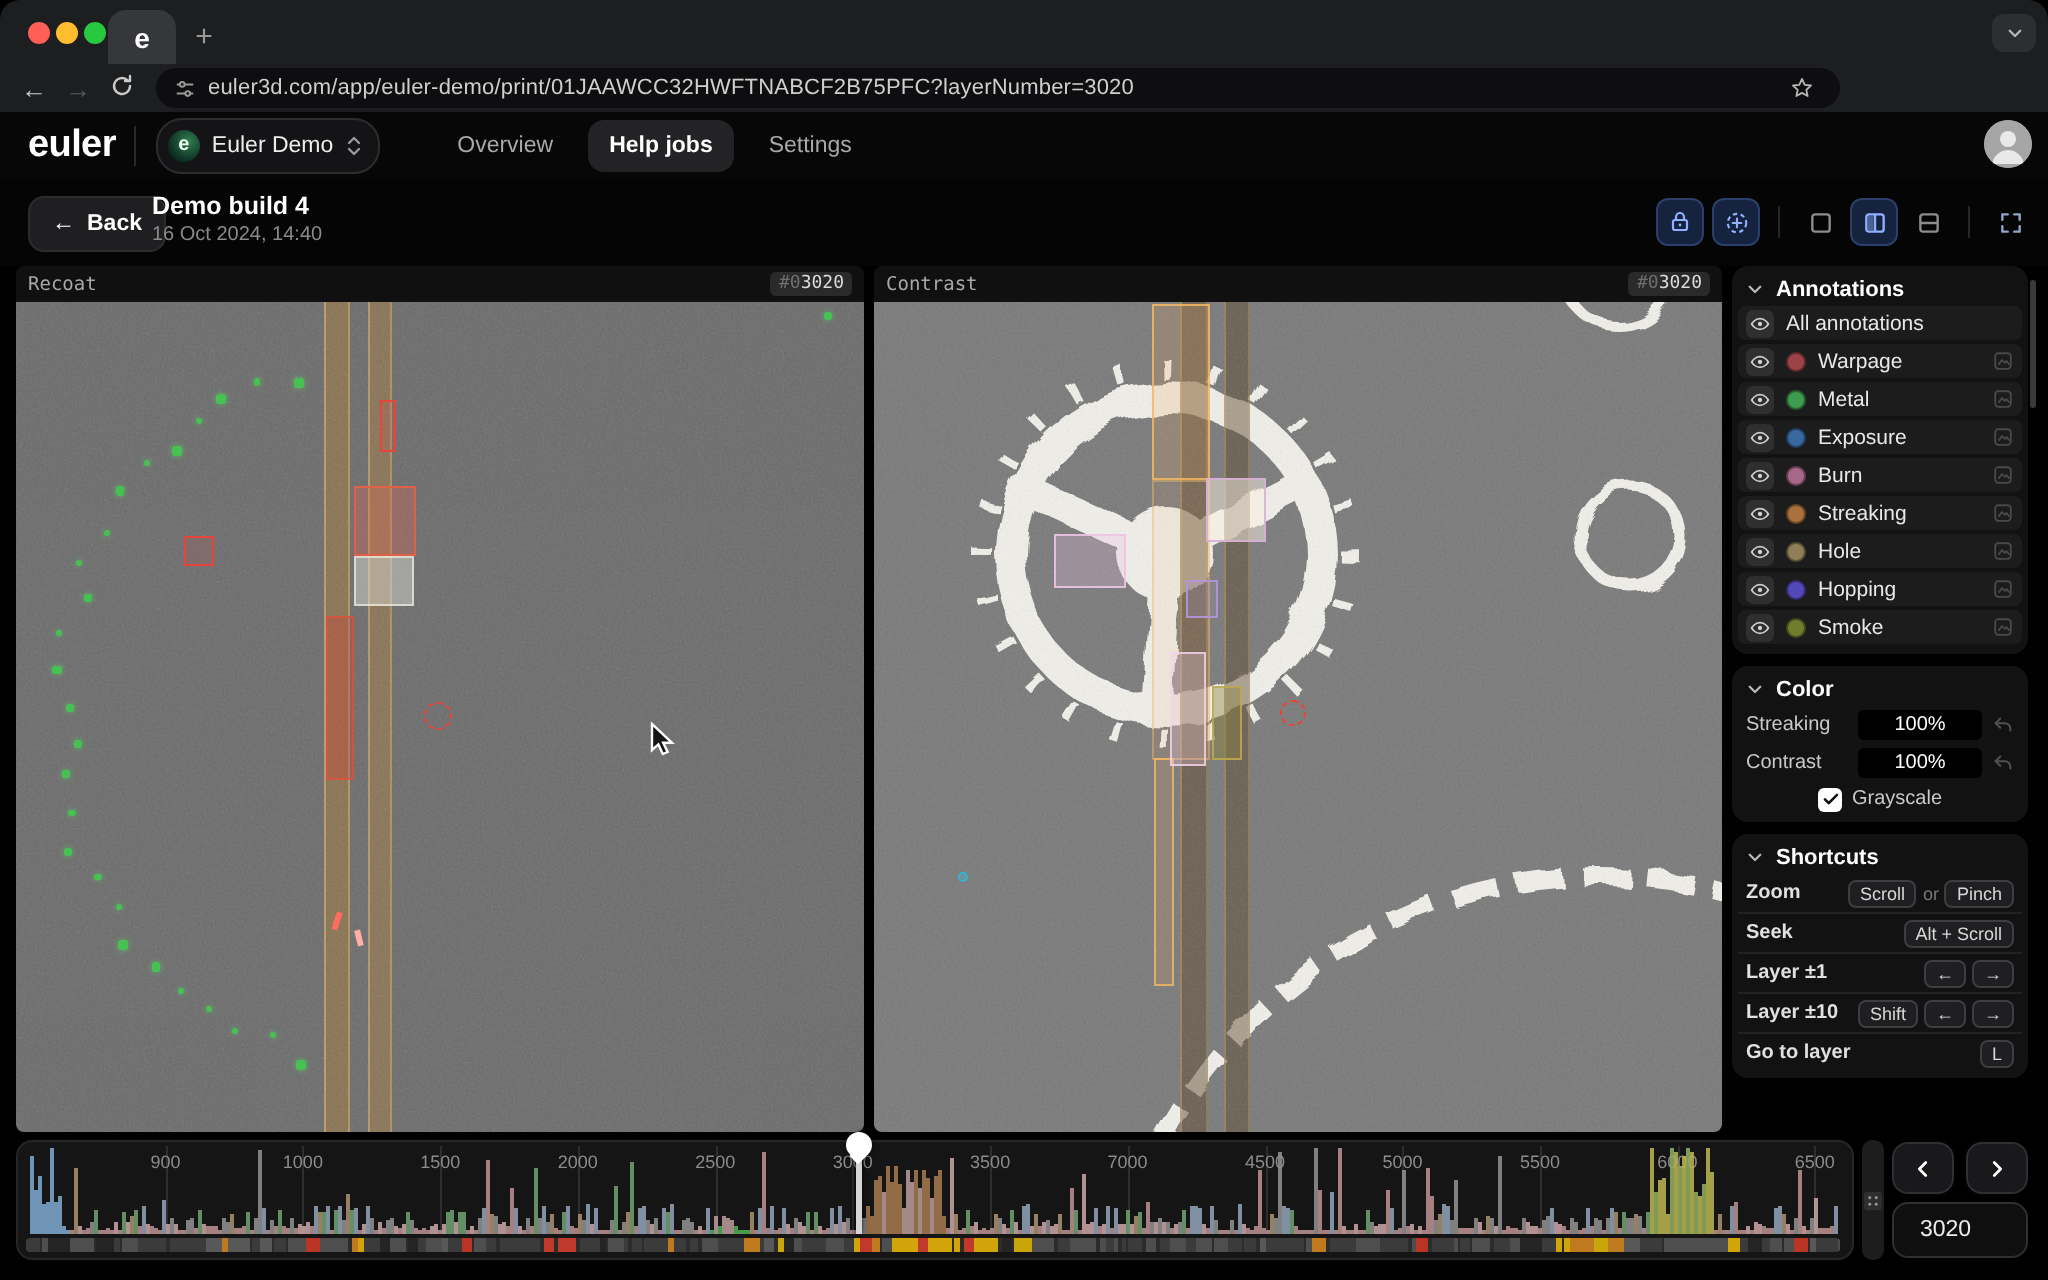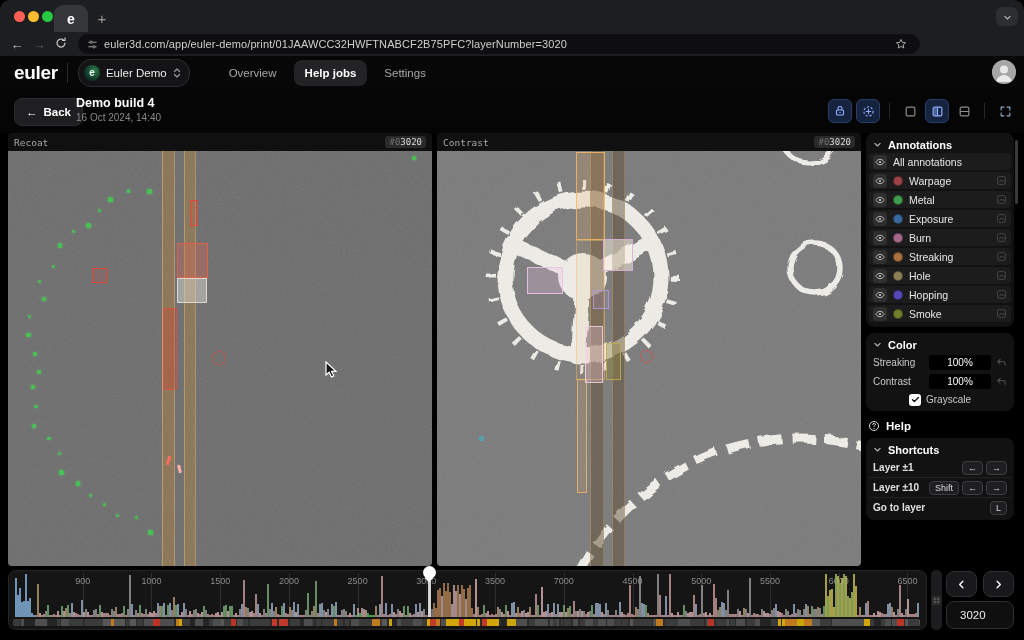--- a/index.html
+++ b/index.html
@@ -550,40 +550,44 @@
         <span class="gscheck">
             <span style="display:flex">
               <svg width="9" height="9" viewBox="0 0 24 24">
                 <path d="M4 12.5l5 5L20 6.5" fill="none" stroke="#111" stroke-width="3.6" stroke-linecap="round" stroke-linejoin="round"></path>
               </svg>
             </span>
           </span>
         <span class="clabel" style="flex:none">Grayscale</span>
       </div>
     </div>
-    <div class="side-title">
-      <span style="display:flex">
-          <svg width="12" height="12" viewBox="0 0 24 24">
-            <circle cx="12" cy="12" r="9" fill="none" stroke="#d9d9d9" stroke-width="2"></circle>
-            <path d="M9.5 9.2a2.6 2.6 0 115 1c-.8 1-2.5 1.3-2.5 2.8" fill="none" stroke="#d9d9d9" stroke-width="2" stroke-linecap="round"></path>
-            <circle cx="12" cy="16.8" r="1.2" fill="#d9d9d9"></circle>
-          </svg>
-        </span>
-      <span>Help</span>
-    </div>
     <div class="card">
       <div class="card-head">
         <span style="display:flex">
             <svg width="9" height="9" viewBox="0 0 24 24">
               <path d="M5 9l7 7 7-7" fill="none" stroke="#b9b9b9" stroke-width="3" stroke-linecap="round" stroke-linejoin="round"></path>
             </svg>
           </span>
         <span>Shortcuts</span>
       </div>
       <div id="shortcut-rows">
+          <div class="sc-row">
+    <span class="sc-label">Zoom</span>
+    <span style="display:flex;align-items:center">
+              <span class="keycap">Scroll</span>
+              <span class="sc-or">or</span>
+              <span class="keycap">Pinch</span>
+            </span>
+  </div>
+          <div class="sc-row">
+    <span class="sc-label">Seek</span>
+    <span style="display:flex;align-items:center">
+              <span class="keycap">Alt + Scroll</span>
+            </span>
+  </div>
           <div class="sc-row">
     <span class="sc-label">Layer ±1</span>
     <span style="display:flex;align-items:center">
               <span class="keycap">←</span>
               <span class="keycap">→</span>
             </span>
   </div>
           <div class="sc-row">
     <span class="sc-label">Layer ±10</span>
     <span style="display:flex;align-items:center">

